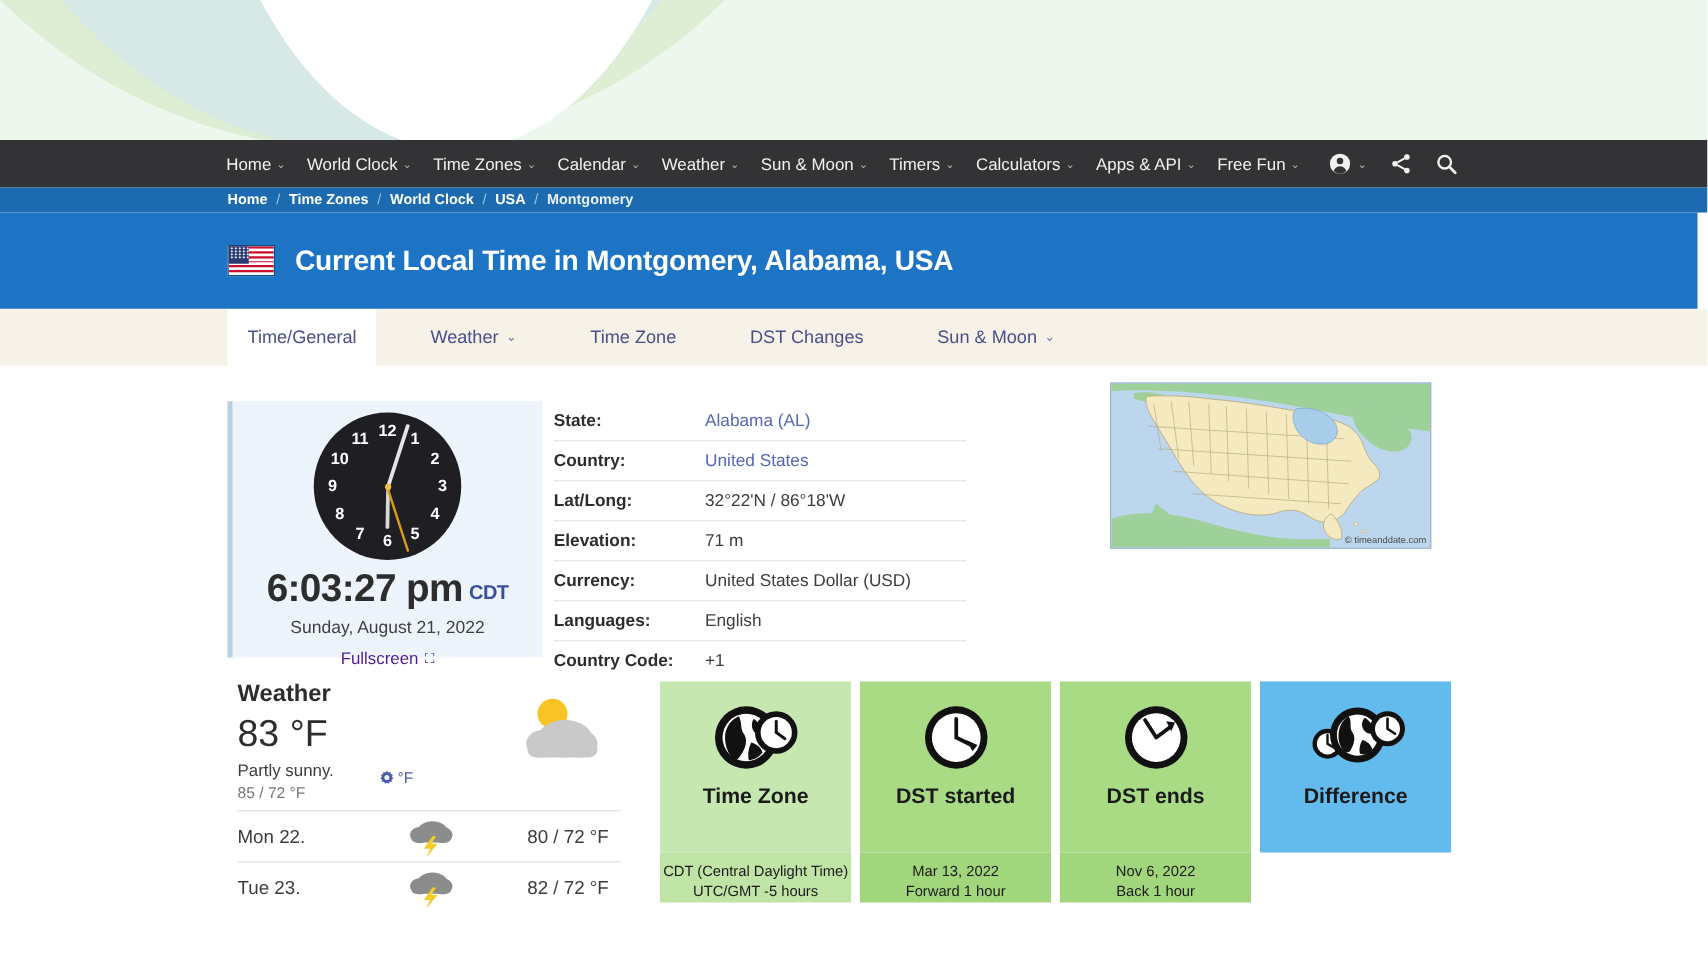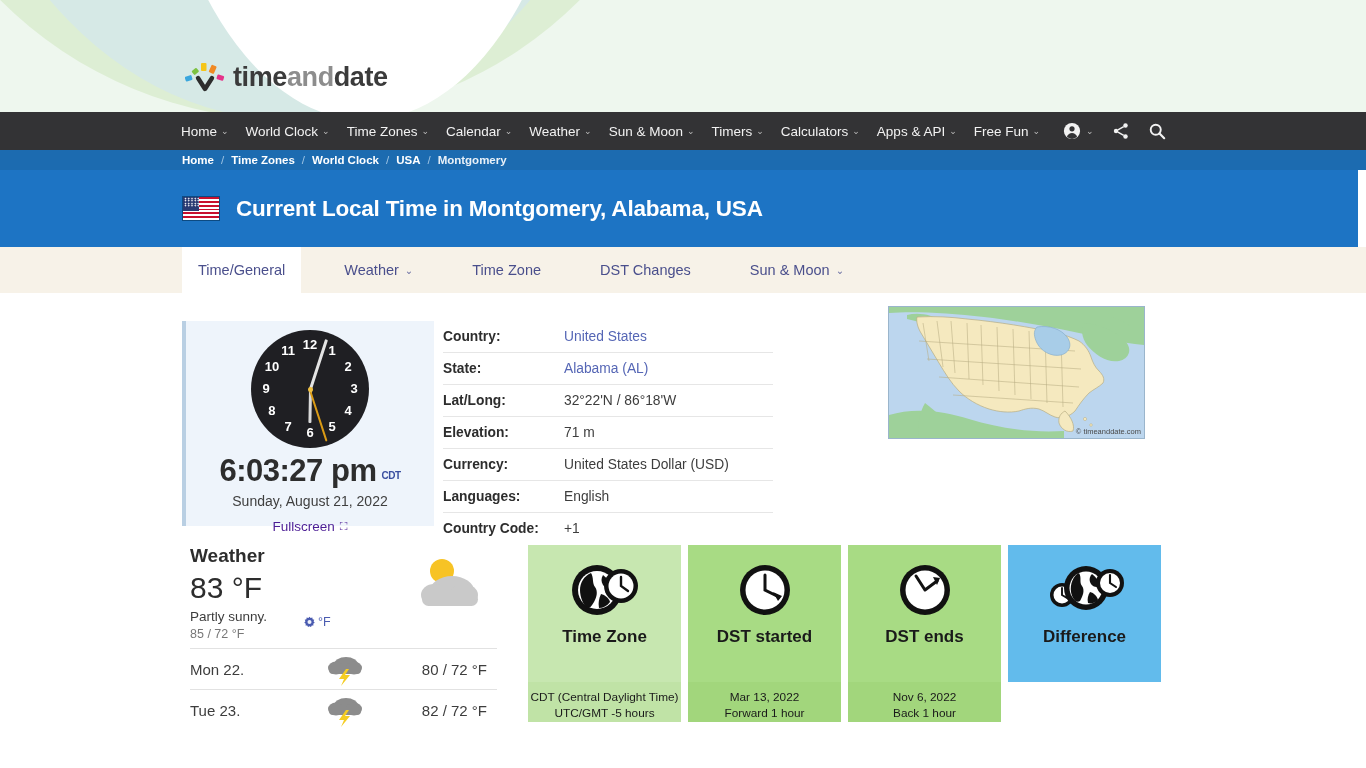--- a/index.html
+++ b/index.html
@@ -205,21 +205,21 @@
   }
   .big-time {
     margin-top: 7px;
     font-size: 31px;
     font-weight: bold;
     color: #2d2d2d;
     line-height: 1;
     letter-spacing: -0.5px;
   }
   .big-time .tzabbr {
-    font-size: 10px; color: #3a4fa0; margin-left: 5px; vertical-align: 2px;
+    font-size: 16px; color: #3a4fa0; margin-left: 5px; vertical-align: 2px;
   }
   .date-line {
     margin-top: 7px; font-size: 14px; color: #3f3f3f;
   }
   .fullscreen-link {
     margin-top: 10px; font-size: 13.5px; color: #4c1d95; cursor: pointer;
     display: inline-flex; align-items: center;
   }
   .fullscreen-link .fsicon { margin-left: 5px; font-size: 11px; }
 
@@ -315,33 +315,20 @@
   .card.c4 .card-top { background: #62bbec; } .card.c4 .card-body { background: #59b5e9; }
 </style>
 </head>
 <body>
 
 <div class="top-header">
   <div class="swoosh-green"></div>
   <div class="swoosh-teal"></div>
   <div class="swoosh-white"></div>
 
-  <div class="logo-wrap">
-    <svg class="logo-mark" viewBox="0 0 44 34">
-      <rect x="0" y="16" width="7" height="5" rx="1" fill="#3aa6dd" transform="rotate(-18 3 18)"></rect>
-      <rect x="7" y="9" width="6" height="5" rx="1" fill="#7cc242" transform="rotate(-40 10 11)"></rect>
-      <rect x="16" y="3" width="5.5" height="8" rx="1" fill="#f5c518"></rect>
-      <rect x="25" y="5" width="5.5" height="8" rx="1" fill="#f08a24" transform="rotate(24 27 9)"></rect>
-      <rect x="32" y="15" width="7" height="5" rx="1" fill="#e5338a" transform="rotate(16 35 17)"></rect>
-      <path d="M13 18 L20 29 L27 18" stroke="#2d2d2d" stroke-width="4.4" fill="none" stroke-linecap="round" stroke-linejoin="round"></path>
-    </svg>
-    <div class="logo-text">
-      <span class="t-dark">time</span><span class="t-gray">and</span><span class="t-dark">date</span>
-    </div>
-  </div>
 </div>
 
 <div class="mainnav">
   <div class="nav-item">
     <span>Home</span>
     <span class="caret">⌄</span>
   </div>
   <div class="nav-item">
     <span>World Clock</span>
     <span class="caret">⌄</span>
@@ -496,26 +483,26 @@
     <div class="date-line">Sunday, August 21, 2022</div>
     <div class="fullscreen-link">
       <span>Fullscreen</span>
       <span class="fsicon">⛶</span>
     </div>
   </div>
 
   <table class="info-table">
     <tbody>
       <tr>
+        <td class="k">State:</td>
+        <td class="v"><a>Alabama (AL)</a></td>
+      </tr>
+      <tr>
         <td class="k">Country:</td>
         <td class="v"><a>United States</a></td>
-      </tr>
-      <tr>
-        <td class="k">State:</td>
-        <td class="v"><a>Alabama (AL)</a></td>
       </tr>
       <tr>
         <td class="k">Lat/Long:</td>
         <td class="v">32°22'N / 86°18'W</td>
       </tr>
       <tr>
         <td class="k">Elevation:</td>
         <td class="v">71 m</td>
       </tr>
       <tr>

